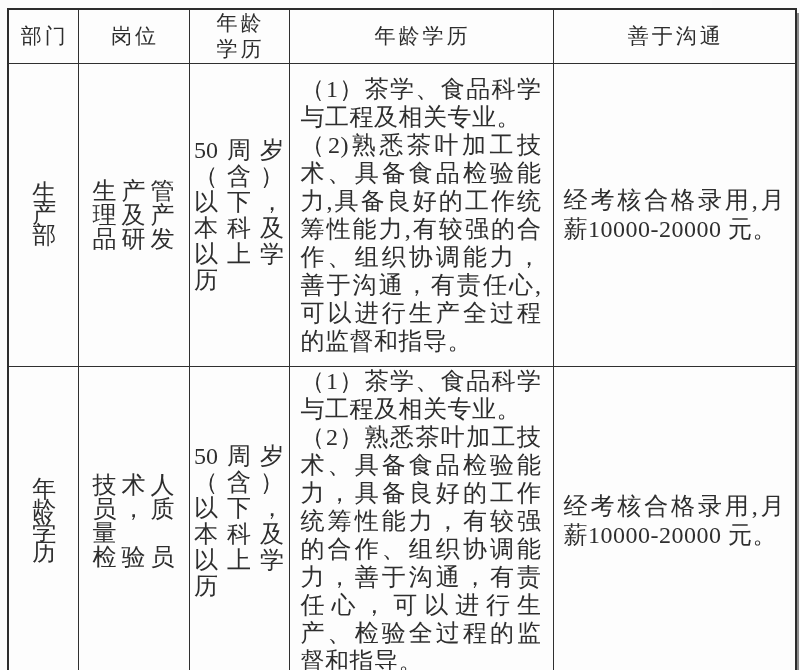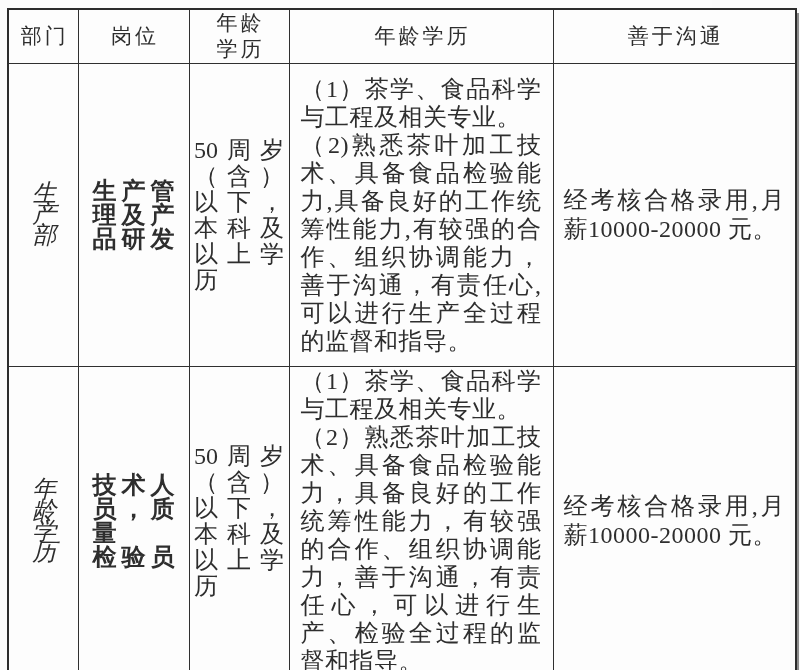--- a/index.html
+++ b/index.html
@@ -63,30 +63,28 @@
     vertical-align: middle;
   }
   td.c-center { text-align: center; }
 
   .dept {
     width: 22px;
     margin: 16px auto;
     word-break: break-all;
     line-height: 21px;
     text-align: center;
-    font-style: italic;
   }
   .pos {
     width: 82px;
     margin: 7px auto;
     white-space: pre-line;
     text-align: justify;
     text-align-last: justify;
     line-height: 24px;
-    font-weight: bold;
   }
   .age {
     width: 90px;
     margin: 16px auto;
     white-space: pre-line;
     text-align: justify;
     text-align-last: justify;
     line-height: 26px;
   }
   .req {

